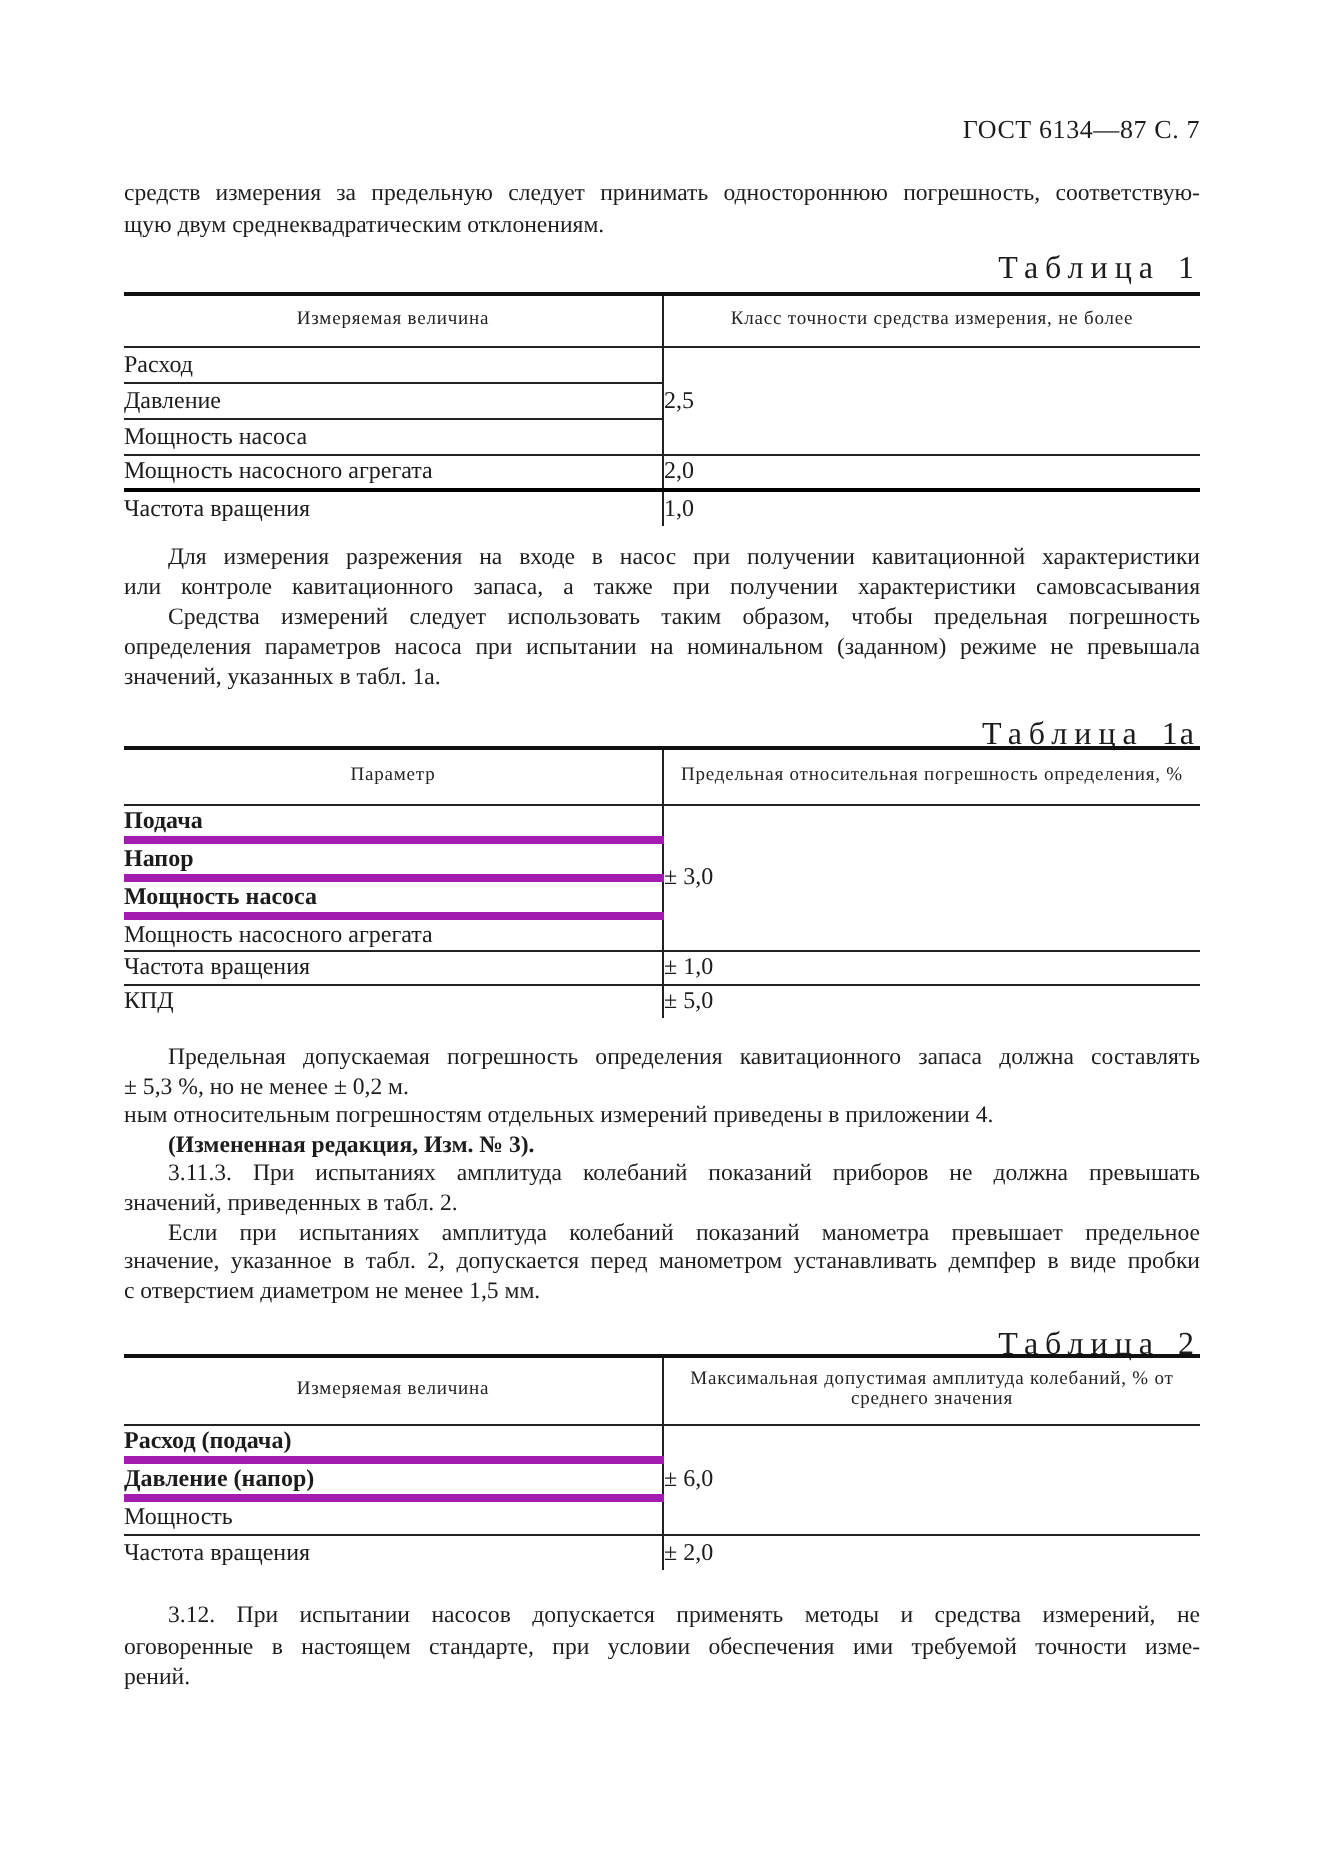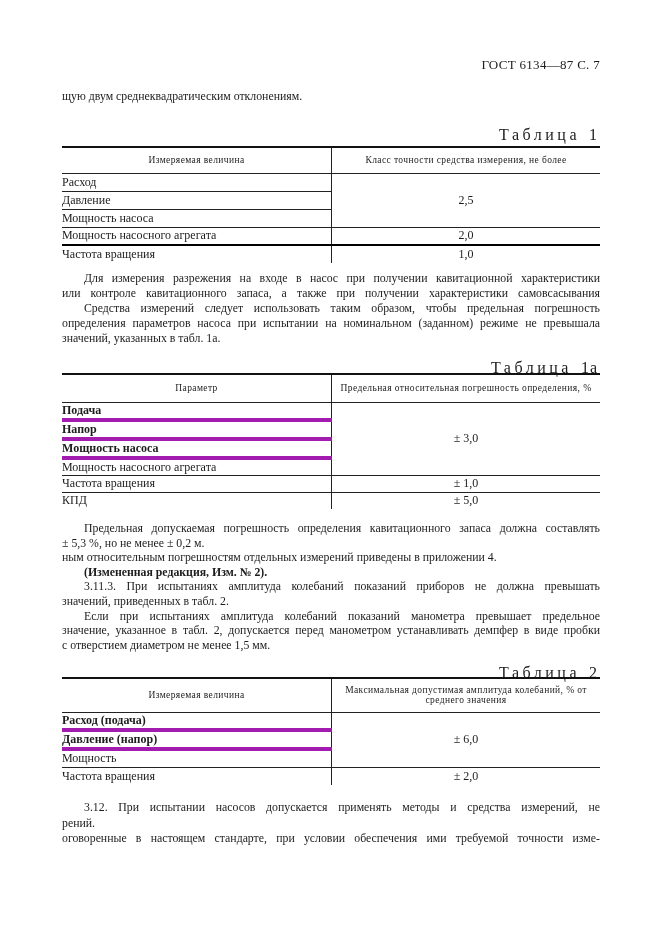--- a/index.html
+++ b/index.html
@@ -30,37 +30,38 @@
   #lbl1{top:126px;} #lbl1a{top:359px;} #lbl2{top:664px;}
 
   table.gt{border-collapse:collapse;table-layout:fixed;width:538px;position:absolute;left:0;
            border-top:2.5px solid #111;}
   #tbl1{top:146px;} #tbl1a{top:373px;} #tbl2{top:677px;}
   table.gt td{padding:0;}
   td.hc{font-size:9.5px;text-align:center;vertical-align:middle;letter-spacing:.4px;
         border-bottom:1px solid #222;color:#222;padding:2px 14px;}
   td.c1{width:269px;border-right:1px solid #222;}
   td.lbl{font-size:12px;padding-left:33px;vertical-align:middle;}
-  td.val{font-size:12px;text-align:center;vertical-align:middle;}
+  td.val{font-size:12px;vertical-align:middle;}
   #tbl1 tr.dr{height:18px;} #tbl1 tr.hr{height:26px;}
   #tbl1a tr.dr{height:17px;} #tbl1a tr.hr{height:28px;}
   #tbl2 tr.dr{height:18px;} #tbl2 tr.hr{height:34px;}
   .b1{border-bottom:1px solid #222;}
   .b2{border-bottom:4px solid #a21caf;font-weight:bold;}
   .b3{border-bottom:2.5px solid #000;}
 </style>
 </head>
 <body>
 
 <div class="page">
   <div class="content">
 
     <div class="block hdr">ГОСТ 6134—87 С. 7</div>
 
     <div class="block" id="p1">
+      <span class="ln jl">средств измерения за предельную следует принимать одностороннюю погрешность, соответствую-</span>
       <span class="ln">щую двум среднеквадратическим отклонениям.</span>
     </div>
 
     <div class="tlabel" id="lbl1">
       <span class="w">Таблица</span><span class="n">1</span>
     </div>
 
     <table class="gt" id="tbl1">
       <tbody>
           <tr class="hr">
@@ -127,21 +128,21 @@
         <td class="lbl c1">КПД</td>
         <td class="val">± 5,0</td>
       </tr>
     </tbody>
       </table>
 
     <div class="block" id="p48">
       <span class="ln jl ind">Предельная допускаемая погрешность определения кавитационного запаса должна составлять</span>
       <span class="ln">± 5,3 %, но не менее ± 0,2 м.</span>
       <span class="ln">ным относительным погрешностям отдельных измерений приведены в приложении 4.</span>
-      <span class="ln ind bold">(Измененная редакция, Изм. № 2).</span>
+      <span class="ln ind bold">(Измененная редакция, Изм. № 3).</span>
       <span class="ln jl ind">3.11.3. При испытаниях амплитуда колебаний показаний приборов не должна превышать</span>
       <span class="ln">значений, приведенных в табл. 2.</span>
       <span class="ln jl ind">Если при испытаниях амплитуда колебаний показаний манометра превышает предельное</span>
       <span class="ln jl">значение, указанное в табл. 2, допускается перед манометром устанавливать демпфер в виде пробки</span>
       <span class="ln">с отверстием диаметром не менее 1,5 мм.</span>
     </div>
 
     <div class="tlabel" id="lbl2">
       <span class="w">Таблица</span><span class="n">2</span>
     </div>
@@ -164,18 +165,18 @@
       </tr>
       <tr class="dr">
         <td class="lbl c1">Частота вращения</td>
         <td class="val">± 2,0</td>
       </tr>
     </tbody>
       </table>
 
     <div class="block" id="p9">
       <span class="ln jl ind">3.12. При испытании насосов допускается применять методы и средства измерений, не</span>
+      <span class="ln jl">оговоренные в настоящем стандарте, при условии обеспечения ими требуемой точности изме-</span>
       <span class="ln">рений.</span>
-      <span class="ln jl">оговоренные в настоящем стандарте, при условии обеспечения ими требуемой точности изме-</span>
     </div>
 
   </div>
 </div>
 
 </body></html>

